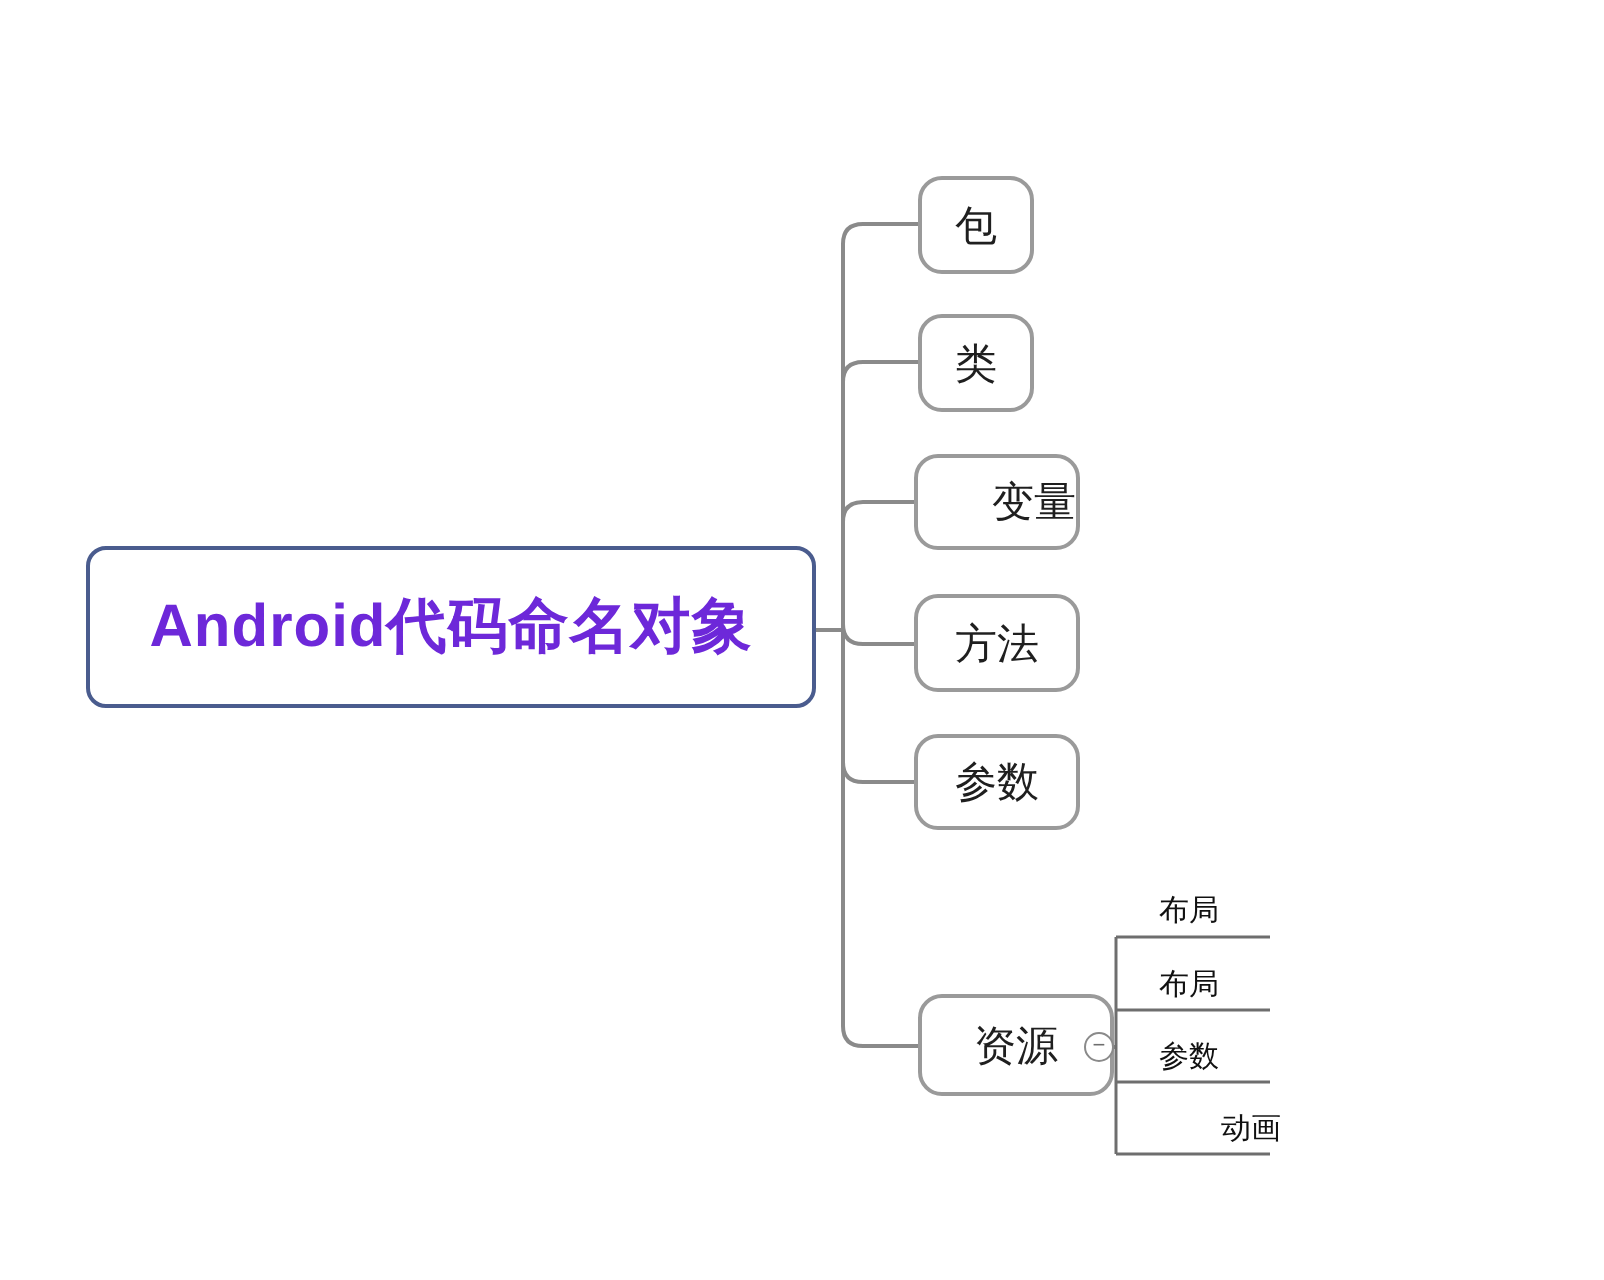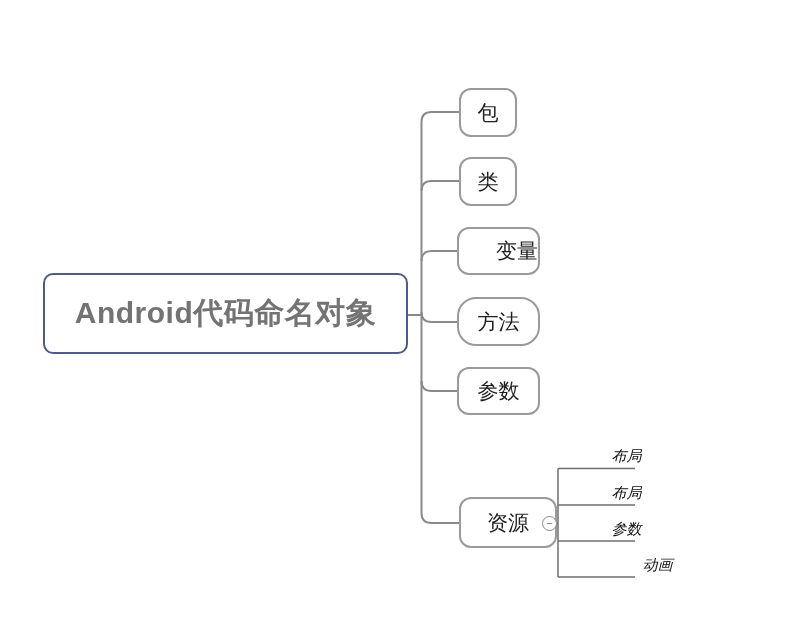--- a/index.html
+++ b/index.html
@@ -27,34 +27,34 @@
     background: #ffffff;
     box-sizing: border-box;
   }
   .root-node {
     left: 43px; top: 273px;
     width: 365px; height: 81px;
     border: 2px solid #4a5c8e;
     border-radius: 10px;
     font-size: 30px;
     font-weight: 700;
-    color: #737373;
+    color: #6d28d9;
     letter-spacing: 0.5px;
   }
   .branch {
     border: 2px solid #9a9a9a;
     border-radius: 12px;
     font-size: 21px;
     font-weight: 500;
     color: #1f1f1f;
   }
   .b-pkg  { left: 459px; top:  88px; width: 58px; height: 49px; }
   .b-cls  { left: 459px; top: 157px; width: 58px; height: 49px; }
   .b-var  { left: 457px; top: 227px; width: 83px; height: 48px; justify-content: flex-end; }
-  .b-mth  { left: 457px; top: 297px; width: 83px; height: 49px; border-radius: 19px; }
+  .b-mth  { left: 457px; top: 297px; width: 83px; height: 49px; }
   .b-prm  { left: 457px; top: 367px; width: 83px; height: 48px; }
   .b-res  { left: 459px; top: 497px; width: 98px; height: 51px; }
 
   .collapse {
     position: absolute;
     left: 542px; top: 516px;
     width: 15px; height: 15px;
     border: 1.5px solid #8a8a8a;
     border-radius: 50%;
     background: #ffffff;
@@ -63,30 +63,29 @@
     align-items: center;
     justify-content: center;
     font-size: 11px;
     line-height: 1;
     color: #6e6e6e;
     cursor: pointer;
   }
 
   .subtopic {
     position: absolute;
-    left: 588px;
+    left: 556px;
     width: 77px;
     height: 19px;
     line-height: 19px;
     text-align: center;
     font-size: 15px;
     font-weight: 500;
     color: #111111;
     background: transparent;
-    font-style: italic;
   }
   .s-1 { top: 446px; }
   .s-2 { top: 483px; }
   .s-3 { top: 519px; }
   .s-4 { top: 555px; padding-left: 31px; }
 </style>
 </head>
 <body>
 
 <div class="canvas">

